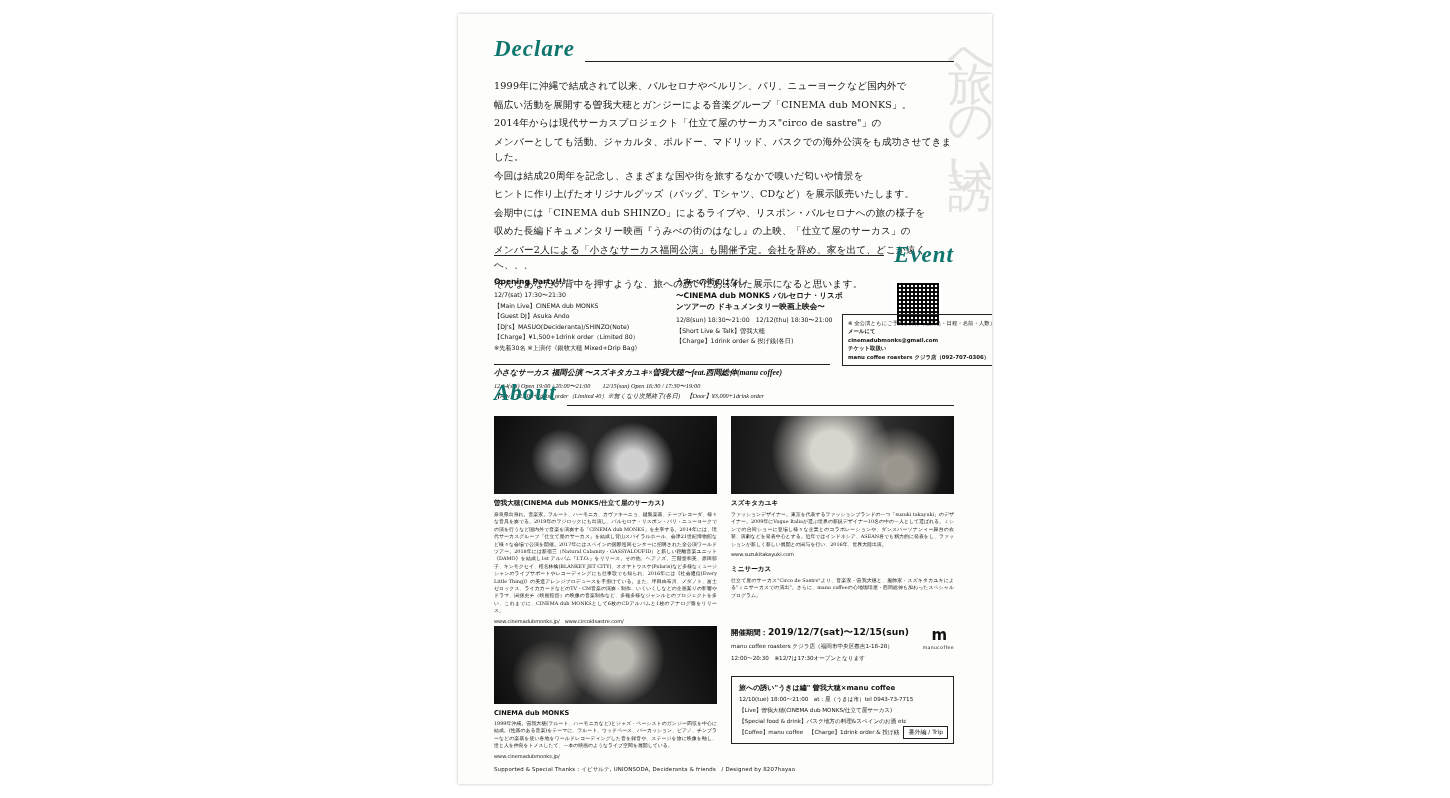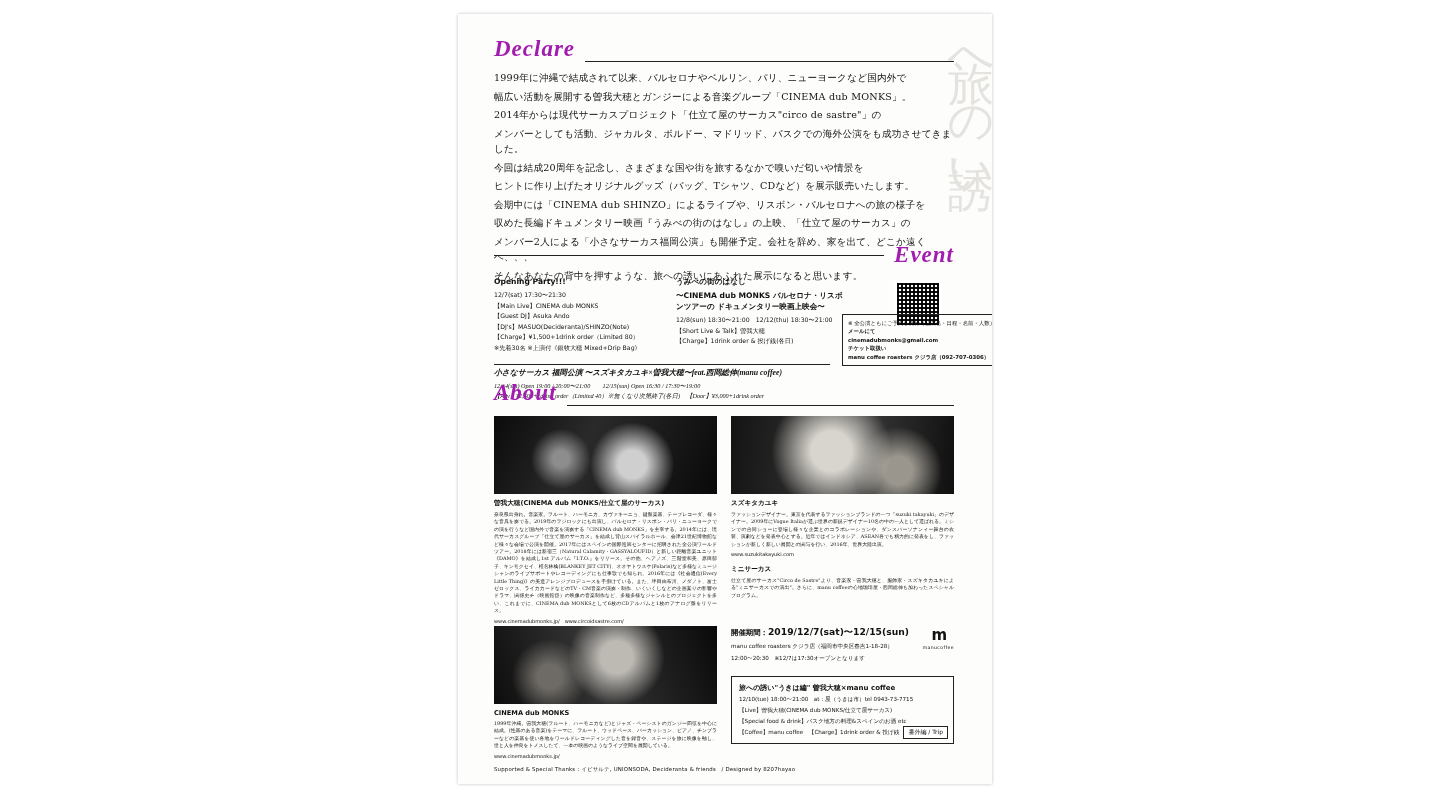--- a/index.html
+++ b/index.html
@@ -18,28 +18,28 @@
   .watermark{
     position:absolute;right:-6px;top:10px;width:70px;height:250px;
     color:#dedbd6;font-size:46px;line-height:52px;letter-spacing:0;
     font-family:"DejaVu Serif", serif;
     writing-mode:vertical-rl;
     opacity:.75;pointer-events:none;
   }
   .sect-title{
     font-family:"Liberation Serif", serif;
     font-style:italic;font-weight:bold;
-    font-size:23px;color:#a21caf;letter-spacing:1px;
+    font-size:23px;color:#0f766e;letter-spacing:1px;
   }
   .rule{height:1px;background:#222;flex:1;margin-left:10px;}
   .hdr{display:flex;align-items:flex-end;}
 
   
   .declare-wrap{position:absolute;left:36px;top:22px;width:460px;}
-  .declare-body{margin-top:8px;}
+  .declare-body{margin-top:16px;}
   .declare-body p{
     margin:0 0 3px 0;font-size:9.6px;line-height:15.5px;color:#111;
     font-family:"DejaVu Serif", serif;letter-spacing:.2px;
   }
 
   
   .event-wrap{position:absolute;left:36px;top:228px;width:460px;}
   .event-hdr{display:flex;align-items:center;}
   .event-hdr .rule{height:1px;background:#222;flex:1;margin-right:10px;margin-left:0;}
   .event-grid{display:flex;margin-top:8px;gap:6px;}

